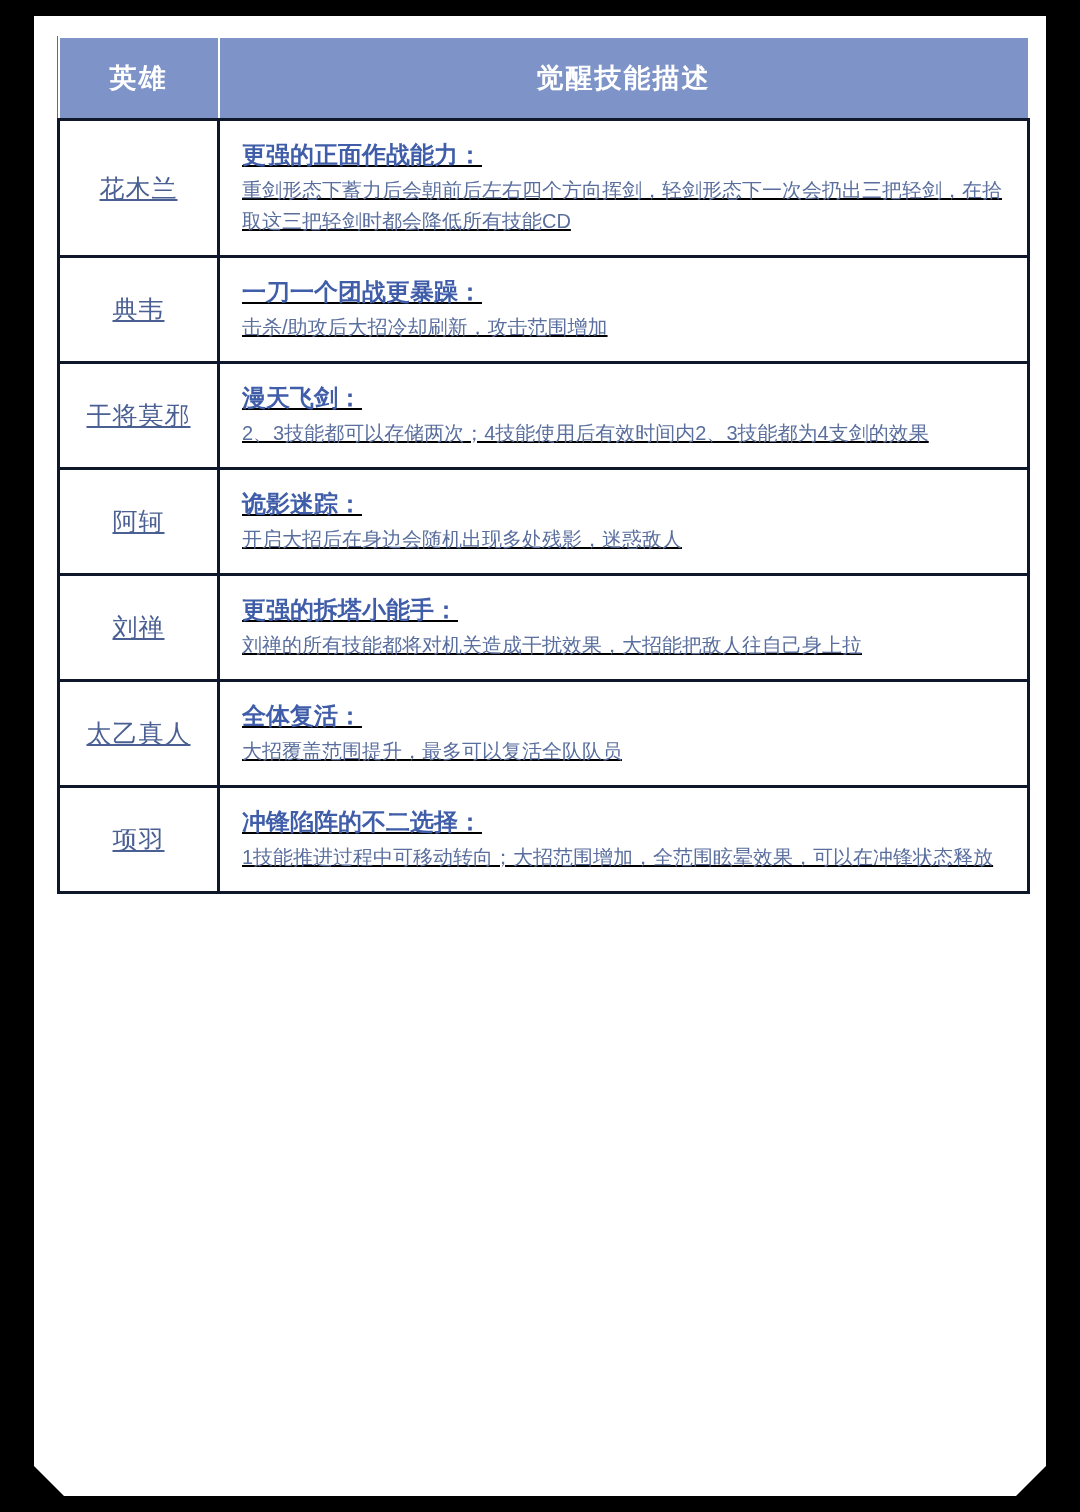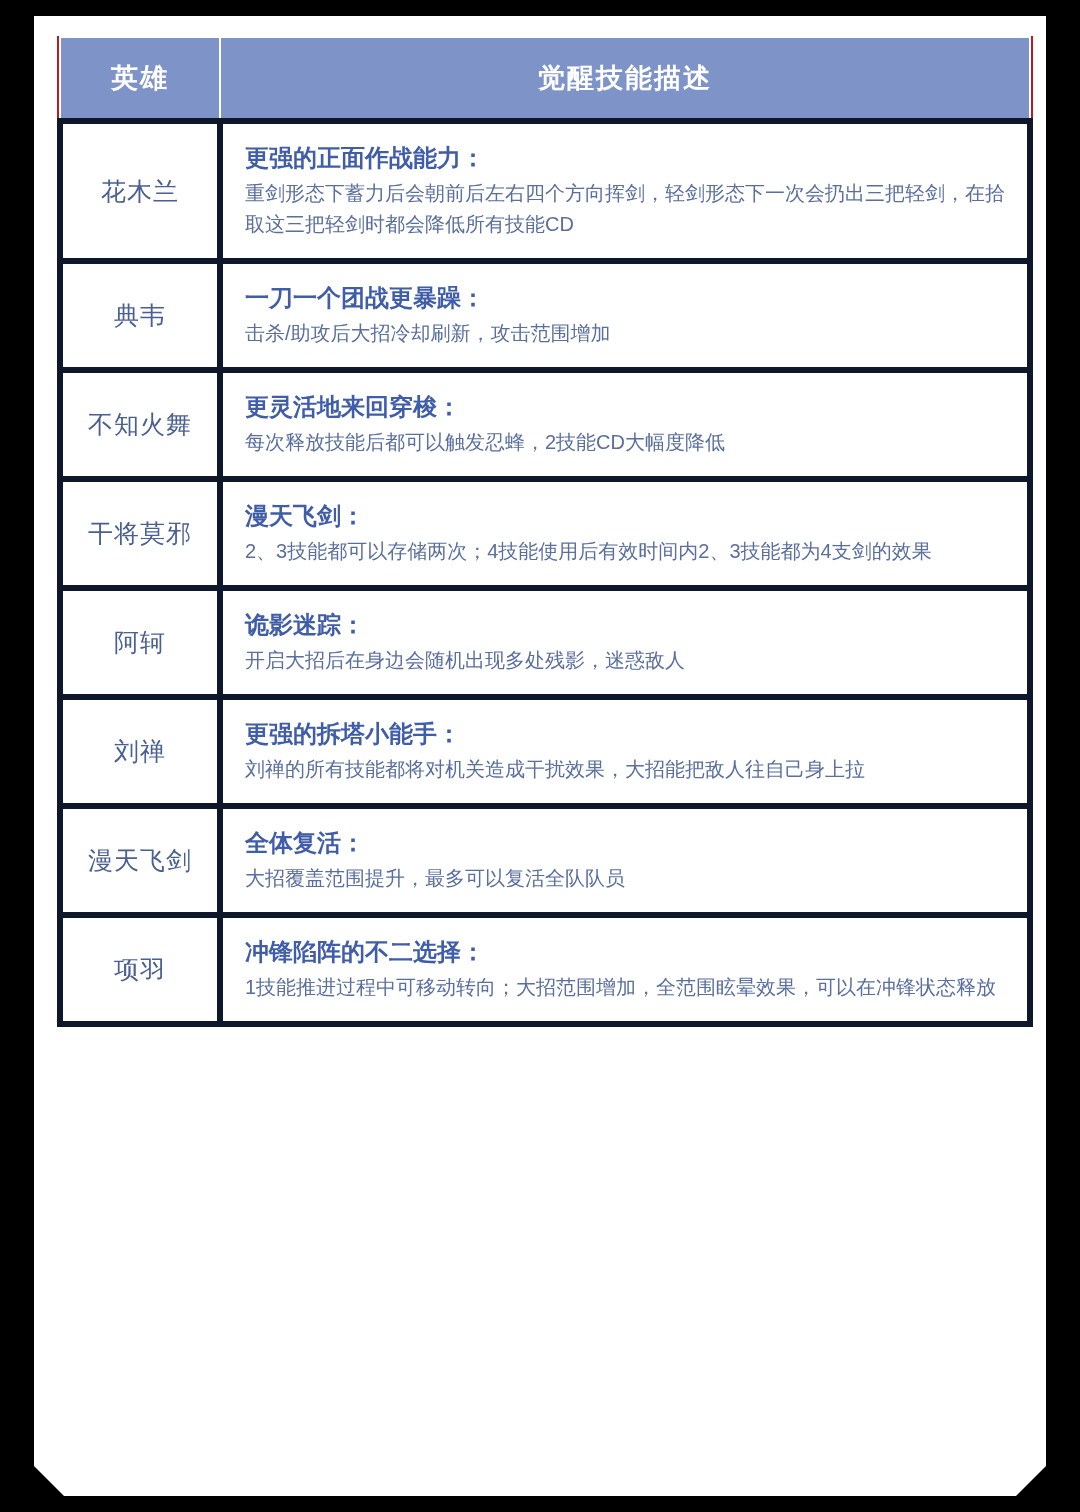--- a/index.html
+++ b/index.html
@@ -45,41 +45,42 @@
     left: 57px;
     top: 36px;
     width: 966px;
     height: 1432px;
   }
 
   table.awaken {
     border-collapse: collapse;
     table-layout: fixed;
     width: 966px;
-    background: #b91c1c;
+    background: #a16207;
   }
 
   table.awaken thead th {
     background: #7e93c8;
     color: #ffffff;
     font-size: 27px;
     font-weight: bold;
     letter-spacing: 2px;
     text-align: center;
     padding: 22px 0 22px 0;
     border: 2px solid #ffffff;
   }
 
   th.col-hero { width: 158px; }
   th.col-desc { width: 808px; }
 
   table.awaken td {
-    border: 6px solid #0f172a;
+    border: 3px solid #0f172a;
     vertical-align: middle;
     background: #ffffff;
+    text-decoration: underline;
   }
 
   td.hero {
     text-align: center;
     color: #4a5f92;
     font-size: 25px;
     font-weight: 500;
     letter-spacing: 1px;
     padding: 10px 4px;
     margin-left: 48px;
@@ -126,27 +127,20 @@
           </td>
         </tr>
         <tr>
           <td class="hero">典韦</td>
           <td class="desc">
             <div class="desc-title">一刀一个团战更暴躁：</div>
             <div class="desc-body">击杀/助攻后大招冷却刷新，攻击范围增加</div>
           </td>
         </tr>
         <tr>
-          <td class="hero">不知火舞</td>
-          <td class="desc">
-            <div class="desc-title">更灵活地来回穿梭：</div>
-            <div class="desc-body">每次释放技能后都可以触发忍蜂，2技能CD大幅度降低</div>
-          </td>
-        </tr>
-        <tr>
           <td class="hero">干将莫邪</td>
           <td class="desc">
             <div class="desc-title">漫天飞剑：</div>
             <div class="desc-body">2、3技能都可以存储两次；4技能使用后有效时间内2、3技能都为4支剑的效果</div>
           </td>
         </tr>
         <tr>
           <td class="hero">阿轲</td>
           <td class="desc">
             <div class="desc-title">诡影迷踪：</div>
@@ -154,21 +148,21 @@
           </td>
         </tr>
         <tr>
           <td class="hero">刘禅</td>
           <td class="desc">
             <div class="desc-title">更强的拆塔小能手：</div>
             <div class="desc-body">刘禅的所有技能都将对机关造成干扰效果，大招能把敌人往自己身上拉</div>
           </td>
         </tr>
         <tr>
-          <td class="hero">漫天飞剑</td>
+          <td class="hero">太乙真人</td>
           <td class="desc">
             <div class="desc-title">全体复活：</div>
             <div class="desc-body">大招覆盖范围提升，最多可以复活全队队员</div>
           </td>
         </tr>
         <tr>
           <td class="hero">项羽</td>
           <td class="desc">
             <div class="desc-title">冲锋陷阵的不二选择：</div>
             <div class="desc-body">1技能推进过程中可移动转向；大招范围增加，全范围眩晕效果，可以在冲锋状态释放</div>

